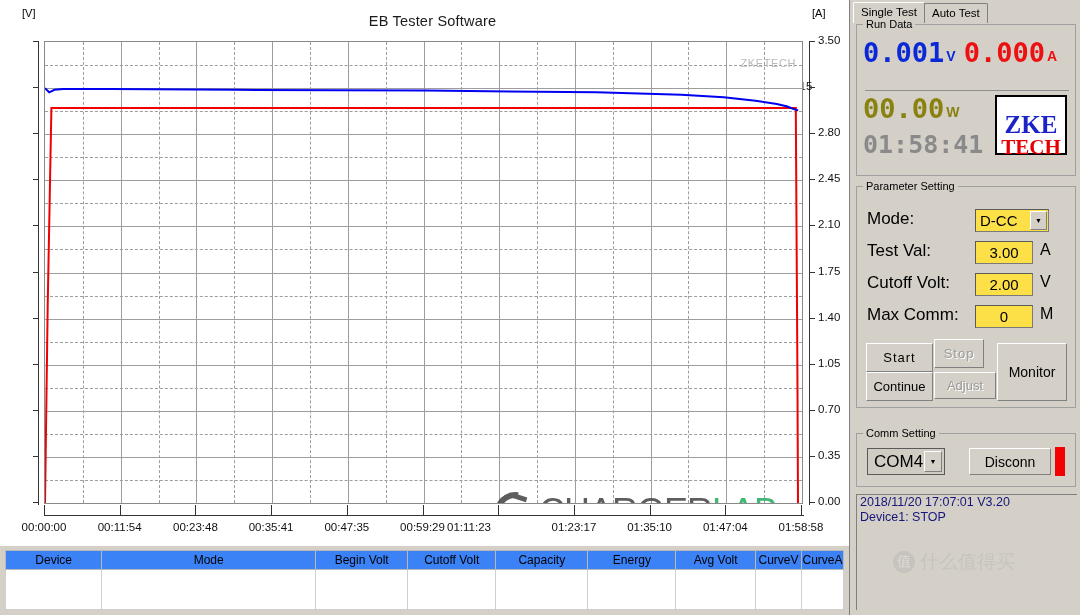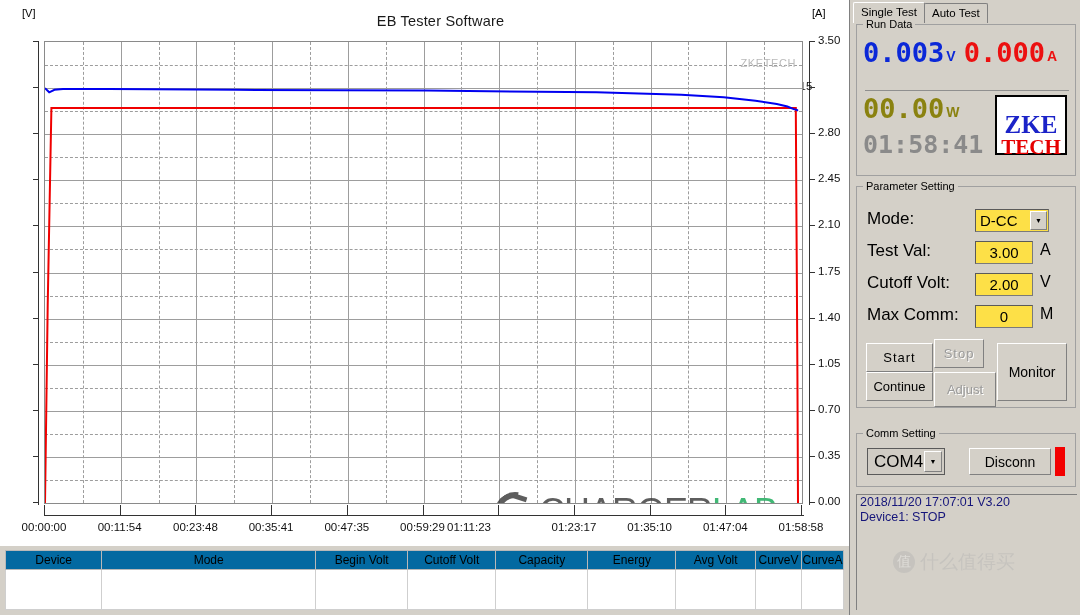--- a/index.html
+++ b/index.html
@@ -17,21 +17,21 @@
   }
   #axis-unit-left {
     position: absolute; left: 22px; top: 7px;
     font-size: 11px; color: #000;
   }
   #axis-unit-right {
     position: absolute; left: 812px; top: 7px;
     font-size: 11px; color: #000;
   }
   #chart-title {
-    position: absolute; left: 16px; top: 13px; width: 849px;
+    position: absolute; left: 8px; top: 13px; width: 849px;
     text-align: center; font-size: 14.5px; color: #1a1a1a;
     letter-spacing: .2px;
   }
   #plot {
     position: absolute; left: 44px; top: 41px;
     width: 759px; height: 463px;
     border: 1px solid #8a8a8a;
     background: #ffffff; overflow: hidden;
   }
   .gridline-h-solid {
@@ -168,21 +168,21 @@
     border-right-color: #808080; border-bottom-color: #808080;
     font-size: 13px; color: #000; text-align: center;
     display: flex; align-items: center; justify-content: center;
     letter-spacing: 1px;
   }
   .btn.disabled { color: #9a9a9a; text-shadow: 1px 1px 0 #fff; }
   #btn-start { position: absolute; left: 9px; top: 156px; width: 67px; height: 29px; }
   #btn-stop { position: absolute; left: 77px; top: 152px; width: 50px; height: 29px; }
   #btn-monitor { position: absolute; left: 140px; top: 156px; width: 70px; height: 58px; font-size: 14px; letter-spacing: 0; }
   #btn-continue { position: absolute; left: 9px; top: 185px; width: 67px; height: 29px; letter-spacing: 0; }
-  #btn-adjust { position: absolute; left: 77px; top: 185px; width: 62px; height: 35px; letter-spacing: 0; }
+  #btn-adjust { position: absolute; left: 77px; top: 185px; width: 62px; height: 27px; letter-spacing: 0; }
 
   #comm-box { left: 6px; top: 433px; width: 220px; height: 54px; }
   #comm-combo {
     position: absolute; left: 10px; top: 14px; width: 78px; height: 27px;
     background: #d0ccc4; border: 1px solid #5a5a5a; font-size: 17px;
     display: flex; align-items: center; padding-left: 6px; color: #000;
   }
   #comm-combo .arrowbtn {
     position: absolute; right: 2px; top: 2px; width: 18px; height: 21px;
     background: #d4d0c8; border: 1px solid #fff; border-right-color: #808080;
@@ -219,21 +219,21 @@
   #table-wrap {
     position: absolute; left: 0; top: 546px; width: 849px; height: 69px;
     background: #d4d0c8; padding: 4px 5px 5px 5px;
   }
   table.datagrid {
     width: 100%; height: 100%; border-collapse: collapse;
     background: #ffffff; table-layout: fixed;
     border: 1px solid #868686;
   }
   table.datagrid th {
-    background: #0369a1; border: 1px solid #b8b8b8;
+    background: #3b82f6; border: 1px solid #b8b8b8;
     font-weight: normal; font-size: 12px; color: #000; height: 19px;
   }
   table.datagrid td {
     border: 1px solid #cfcfcf; font-size: 12px; color: #000;
     text-align: center; height: 19px; background: #fff;
   }
   td.swatch-v { background: #0000f0 !important; }
   td.swatch-a { background: #f00000 !important; }
 </style>
 </head>
@@ -373,21 +373,21 @@
 
     <div id="tabs">
       <div class="tab active">Single Test</div>
       <div class="tab">Auto Test</div>
     </div>
 
     <div class="groupbox" id="rundata-box">
       <div class="gb-title">Run Data</div>
 
       <div id="seg-row1">
-        <span class="segval" id="sv-volt" style="color: rgb(11, 40, 216);">0.003</span>
+        <span class="segval" id="sv-volt" style="color: rgb(11, 40, 216);">0.001</span>
         <span class="segunit" id="su-volt" style="color: rgb(11, 40, 216);">V</span>
         <span class="segval" id="sv-amp" style="margin-left: 8px; color: rgb(236, 16, 16);">0.000</span>
         <span class="segunit" id="su-amp" style="color: rgb(236, 16, 16);">A</span>
       </div>
       <div id="seg-divider"></div>
 
       <div id="seg-row2">
         <span class="segval" id="sv-pow" style="color: rgb(138, 130, 16);">00.00</span>
         <span class="segunit" id="su-pow" style="color: rgb(138, 130, 16);">W</span>
       </div>

